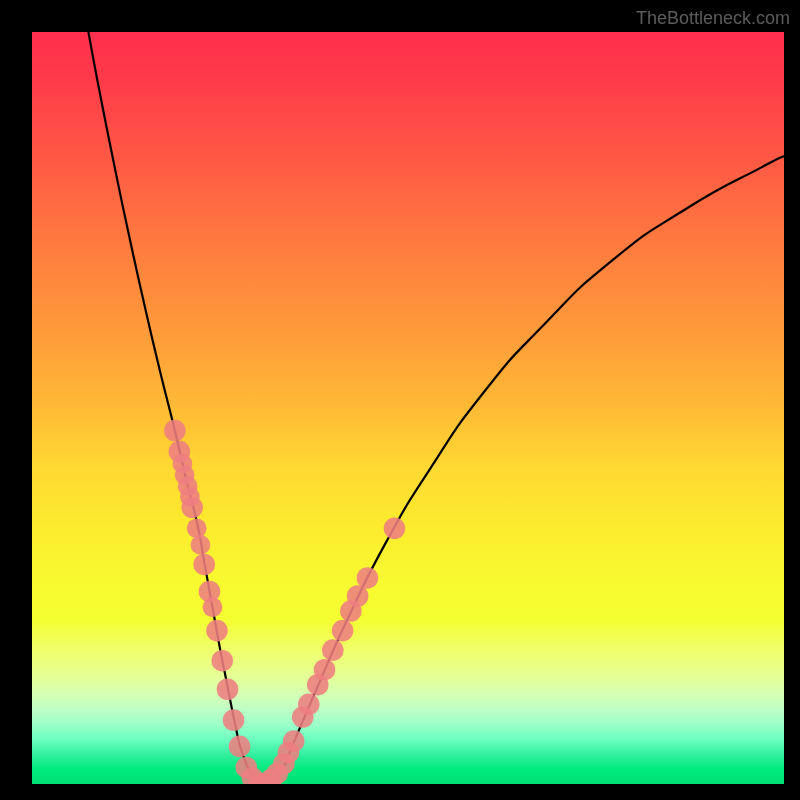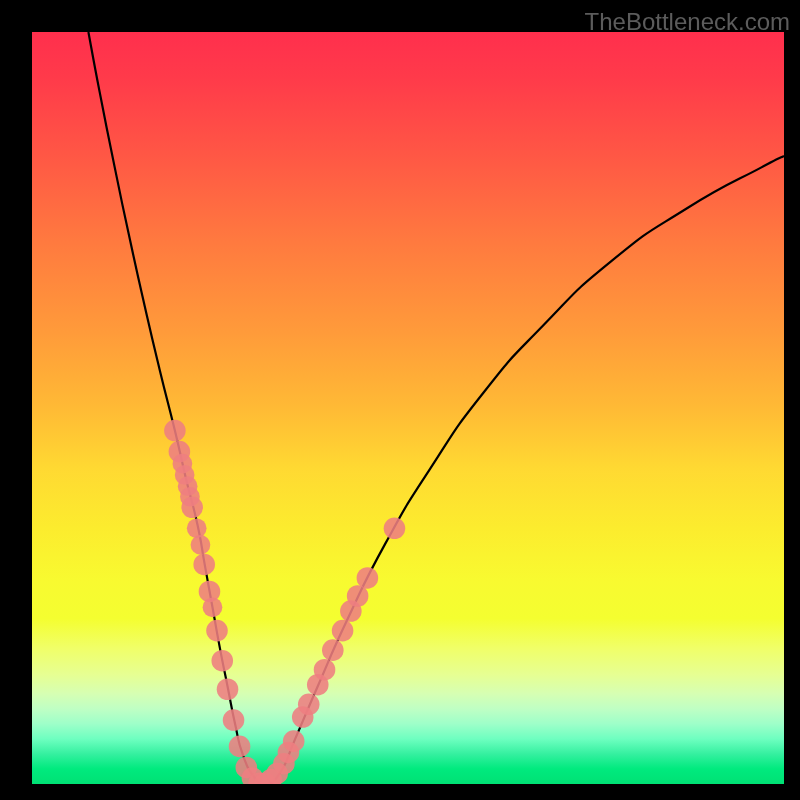--- a/index.html
+++ b/index.html
@@ -52,21 +52,21 @@
       #6effc0 94%,
       #35f0a0 96%,
       #00ea7e 98%,
       #00e174 100%);
   }
   .watermark {
     position: absolute;
     right: 10px;
     top: 8px;
     color: #5c5c5c;
-    font-size: 24px;
+    font-size: 18px;
     font-weight: 500;
     user-select: none;
   }
   svg.curve {
     position: absolute;
     left: 0;
     top: 0;
     width: 100%;
     height: 100%;
   }

